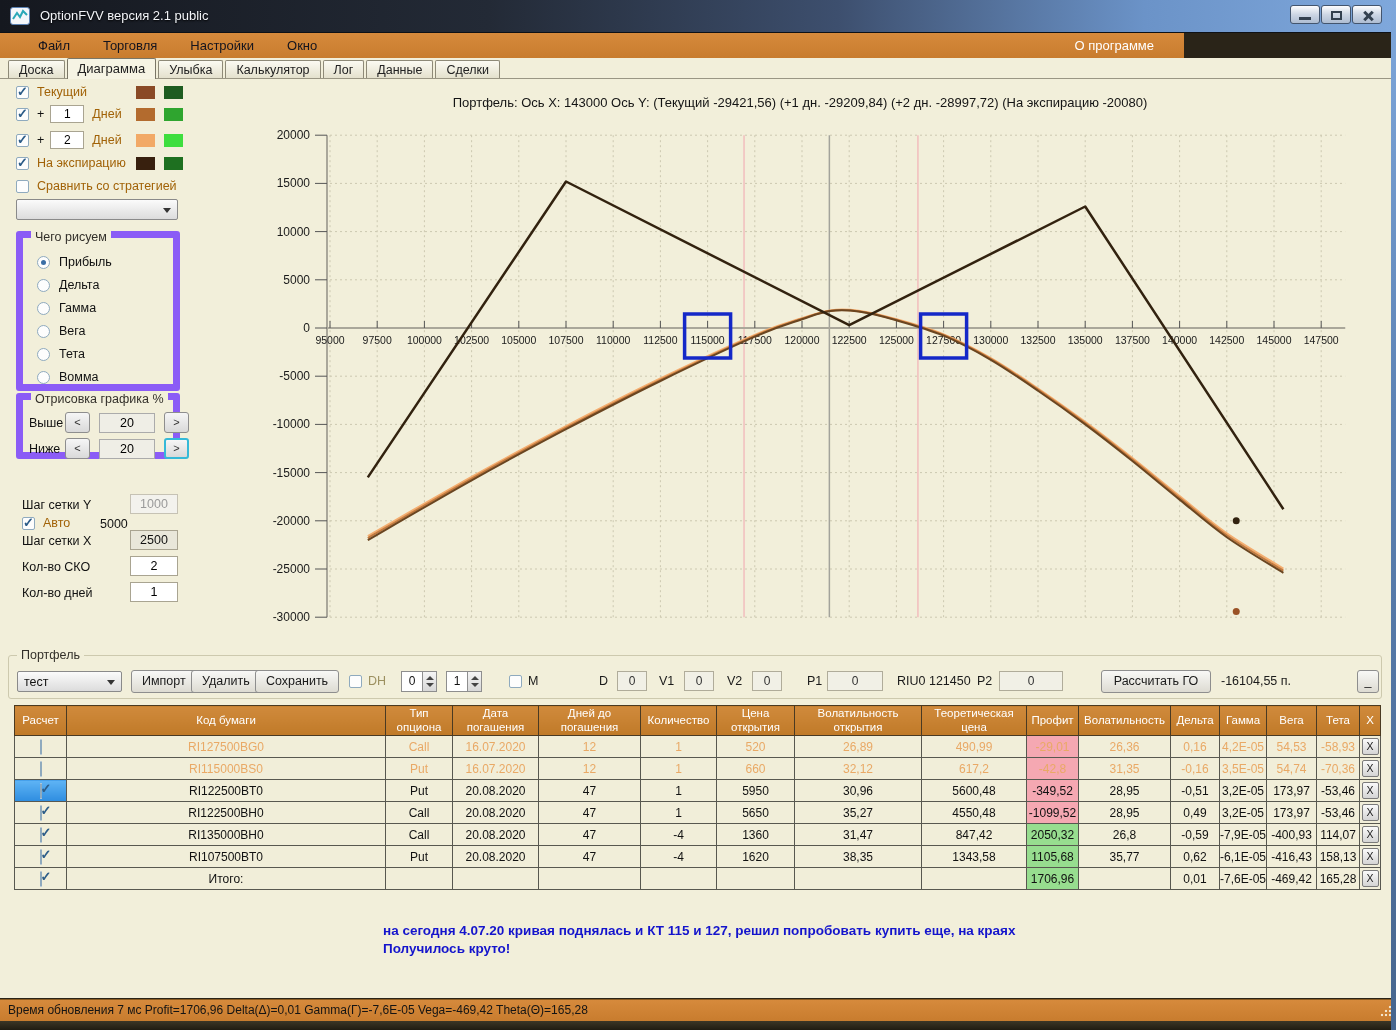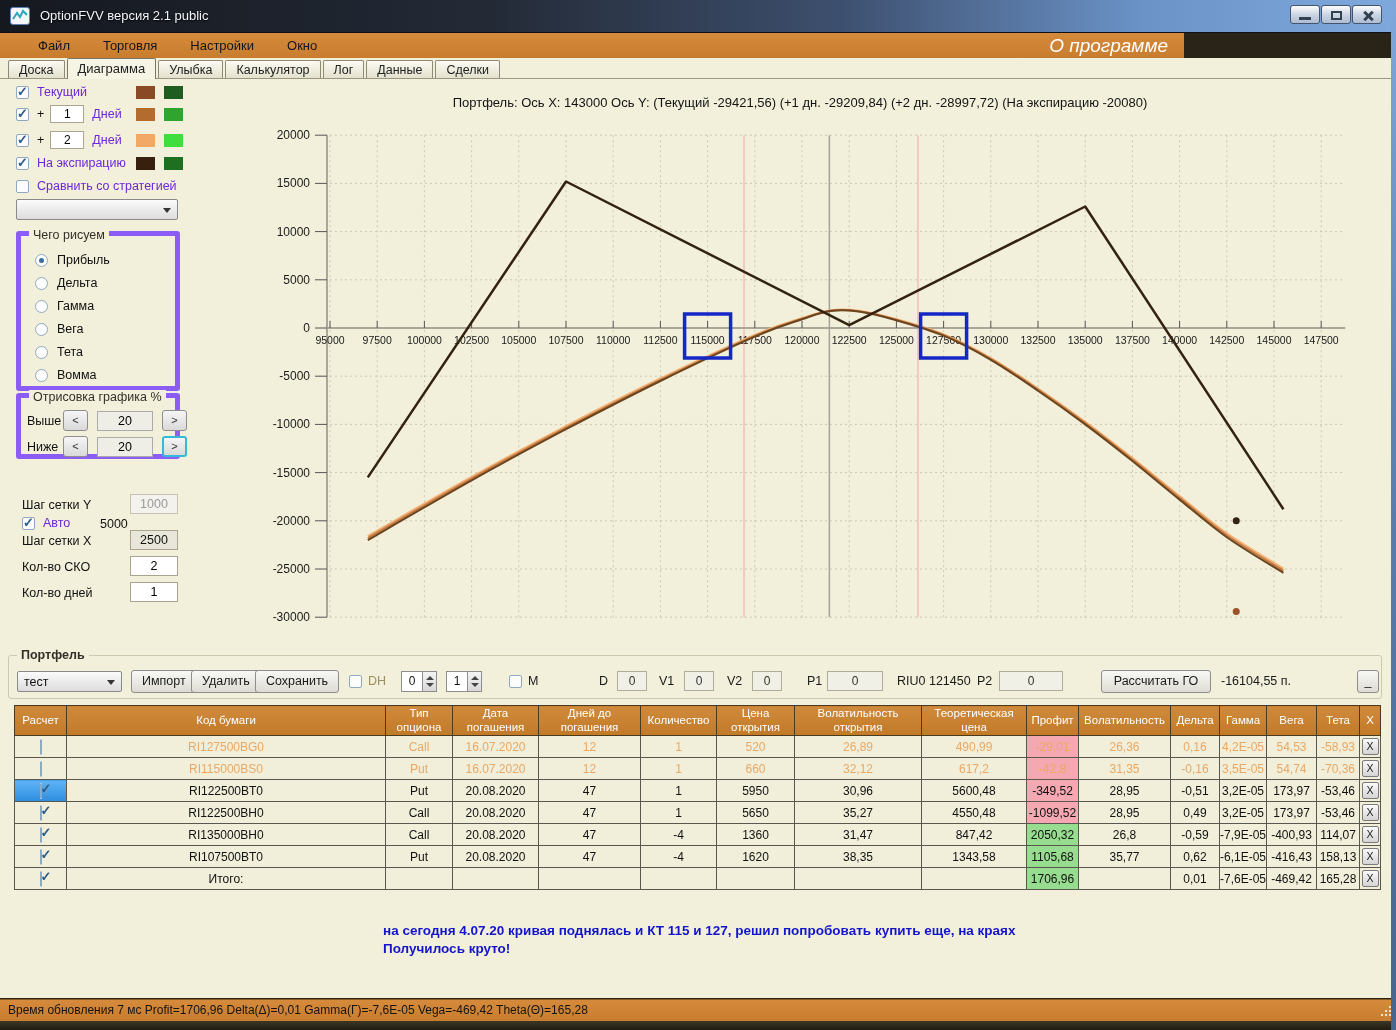--- a/index.html
+++ b/index.html
@@ -21,50 +21,50 @@
   .glyph-min { position:absolute; left:8px; top:11px; width:12px; height:3px; background:#33404f; }
   .glyph-max { position:absolute; left:9px; top:5px; width:11px; height:9px; border:2px solid #33404f; }
   .glyph-close-a,.glyph-close-b { position:absolute; left:14px; top:4px; width:3px; height:12px; background:#33404f; }
   .glyph-close-a { transform:rotate(45deg);} .glyph-close-b { transform:rotate(-45deg);}
 
   
   #menubar { position:absolute; left:0; top:33px; width:1184px; height:25px;
     background:linear-gradient(#d68a3c,#c87c2e); display:flex; align-items:center; }
   .menu-item { color:#14141e; font-size:13px; margin-left:33px; }
   .menu-item:first-child { margin-left:38px; }
-  #menu-about { position:absolute; right:16px; color:#ffffff; font-size:19px;font-style:italic; }
+  #menu-about { position:absolute; right:30px; color:#ffffff; font-size:13px; }
 
   
   #tabbar { position:absolute; left:0; top:58px; width:1396px; height:21px;
     background:#f2efda; border-bottom:1px solid #9a9684; display:flex; align-items:flex-end; padding-left:8px; }
   .tab { height:18px; padding:2px 10px 0 10px; font-size:12.5px; color:#222;
     background:linear-gradient(#fbfaf2,#e4e1cd); border:1px solid #8e8a78; border-bottom:none;
     border-radius:2px 2px 0 0; margin-right:2px; }
   .tab.active { height:21px; background:#f6f4e4; font-size:13px; position:relative; z-index:2;
     border-color:#7a7666; margin-bottom:-1px; }
 
   
   #content { position:absolute; left:0; top:79px; width:1396px; height:919px; background:#f2efda; }
 
   
   .ctl-row { position:absolute; left:16px; height:18px; display:flex; align-items:center; }
   .cb { width:13px; height:13px; background:#fdfdfd; border:1px solid #8faabe; border-radius:2px;
     position:relative; flex:0 0 13px; }
   .cb.on::after { content:"✓"; position:absolute; left:0px; top:-3px; font-size:13px; font-weight:bold; color:#2c5c88; }
-  .ctl-row label { margin-left:8px; font-size:12.5px; color:#6d28d9; }
+  .ctl-row label { margin-left:8px; font-size:12.5px; color:#a16207; }
   .plus { margin-left:8px; font-size:12.5px; }
   .mini-input { width:34px; height:18px; border:1px solid #a9a491; background:#fff; text-align:center;
     font-size:12px; margin-left:6px; font-family:"Liberation Sans",sans-serif; }
   .swatches { position:absolute; left:118px; display:flex; gap:9px; }
   .swatch { width:19px; height:13px; }
   .combo { position:absolute; left:16px; width:162px; height:21px;
     background:linear-gradient(#fbfbfb,#dcdcdc); border:1px solid #8a8a8a; border-radius:2px; }
   .combo .arrow { position:absolute; right:6px; top:8px; width:0; height:0;
     border-left:4px solid transparent; border-right:4px solid transparent; border-top:5px solid #333; }
-  .groupbox { position:absolute; border:5px solid #8b5cf6; border-radius:3px; }
+  .groupbox { position:absolute; border:7px solid #8b5cf6; border-radius:3px; }
   .groupbox .gtitle { position:absolute; left:8px; top:-8px; background:#f2efda; padding:0 4px;
     font-size:12.5px; color:#33302a; }
   .radio-row { position:absolute; left:14px; display:flex; align-items:center; height:16px; }
   .radio { width:13px; height:13px; border-radius:50%; background:#fdfdfd; border:1px solid #8faabe; position:relative; }
   .radio.on::after { content:""; position:absolute; left:3px; top:3px; width:5px; height:5px;
     border-radius:50%; background:#3a6ea5; }
   .radio-row label { margin-left:9px; font-size:12.5px; }
   .spin-row { position:absolute; display:flex; align-items:center; }
   .spin-row .rlabel { font-size:12.5px; width:36px; }
   .sbtn { width:25px; height:21px; background:linear-gradient(#f6f6f6,#d9d9d9);
@@ -80,21 +80,21 @@
   .fld-input.gray { background:#e9e7da; color:#111; }
 
   
   #chart-title { position:absolute; left:300px; top:16px; width:1000px; text-align:center;
     font-size:13px; color:#141414; }
   #chart-svg { position:absolute; left:0; top:0; width:1396px; height:650px; pointer-events:none; }
 
   
   #portfolio-box { position:absolute; left:8px; top:576px; width:1374px; height:44px;
     border:1px solid #cdc9ae; border-radius:3px; }
-  #portfolio-box .gtitle { position:absolute; left:8px; top:-8px; background:#f2efda; padding:0 4px; font-size:12.5px; color:#33302a;font-weight:bold; }
+  #portfolio-box .gtitle { position:absolute; left:8px; top:-8px; background:#f2efda; padding:0 4px; font-size:12.5px; color:#33302a; }
   .tb-item { position:absolute; top:14px; height:22px; display:flex; align-items:center; }
   .btn { height:23px; background:linear-gradient(#f8f8f6,#dddbd2); border:1px solid #8e8e8e;
     border-radius:3px; font-size:12.5px; padding:0 10px; color:#1a1a1a; line-height:21px; text-align:center; }
   .tb-label { font-size:12.5px; color:#1a1a1a; }
   .tb-label.dim { color:#9c9060; }
   .tb-box { height:20px; background:#f1f0e6; border:1px solid #b0ac9a; text-align:center; font-size:12px;
     line-height:18px; color:#333; }
   .spinner { display:flex; }
   .spinner .num { width:22px; height:21px; border:1px solid #8e8e8e; background:#fff; text-align:center; line-height:19px; font-size:12px; }
   .spinner .arrows { width:14px; height:21px; border:1px solid #8e8e8e; border-left:none;

